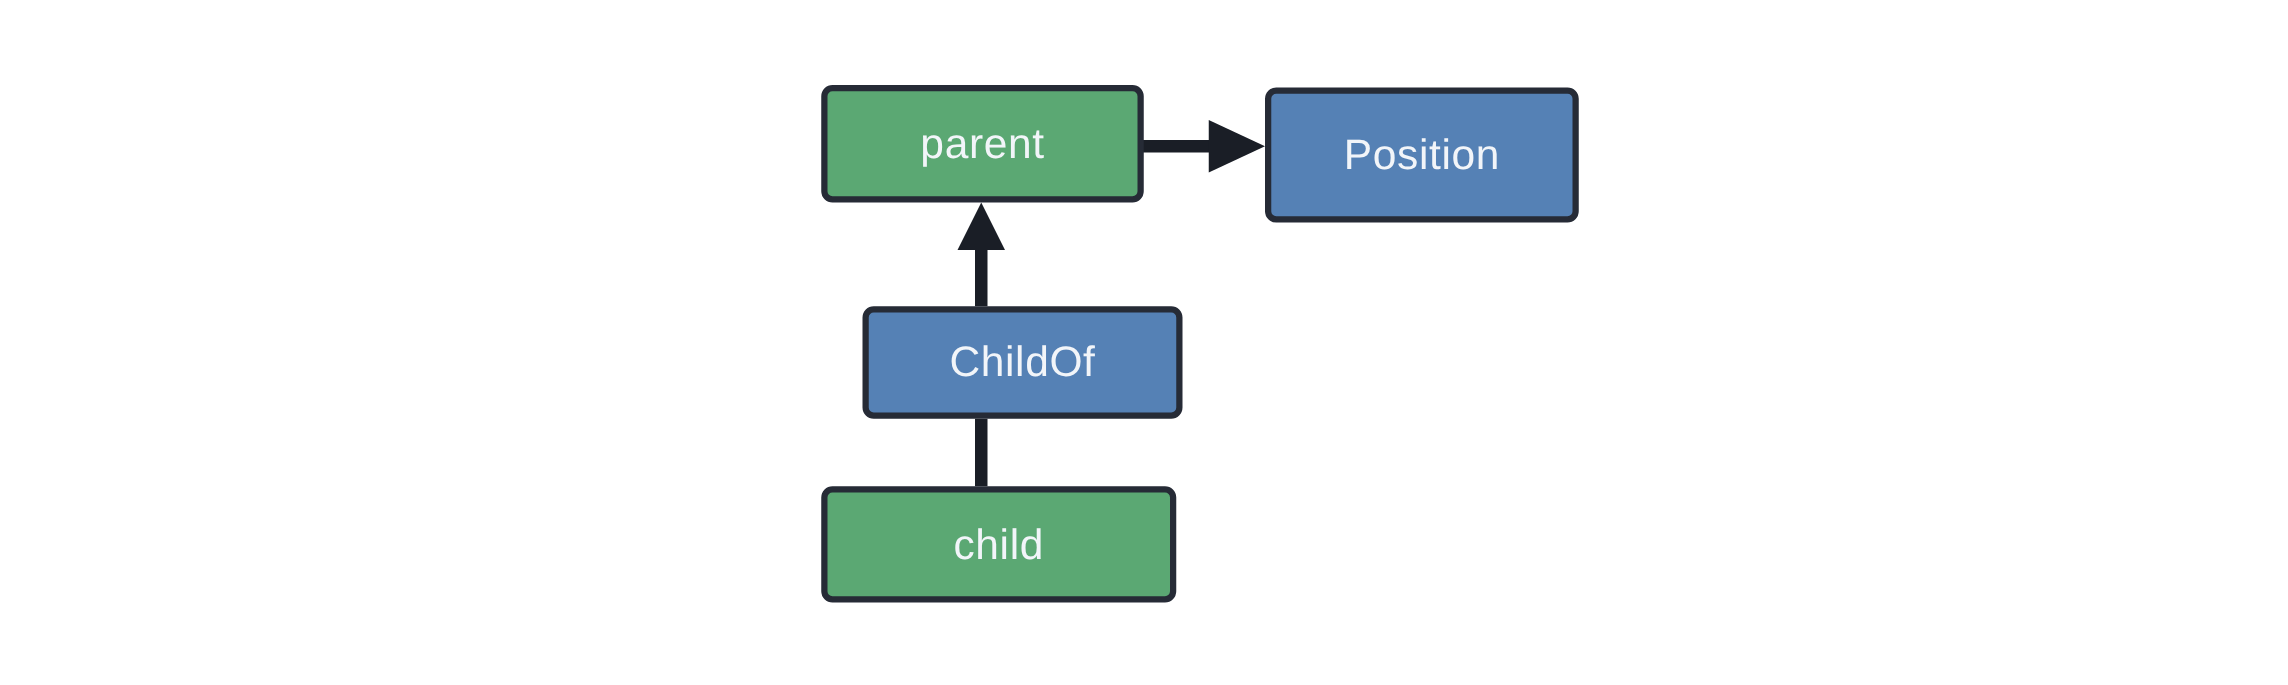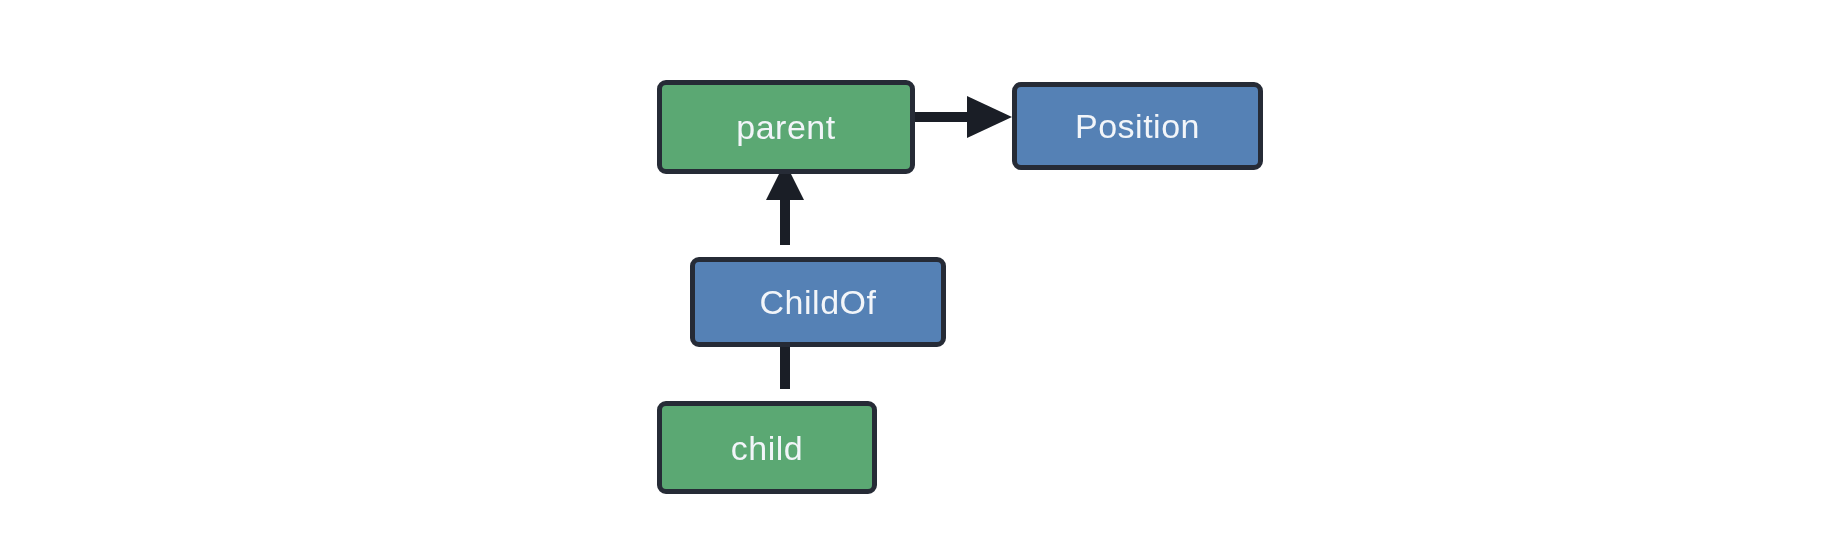--- a/index.html
+++ b/index.html
@@ -20,29 +20,28 @@
     box-sizing: border-box;
     border: 5px solid var(--node-border, #262b36);
     border-radius: 9px;
     display: flex;
     align-items: center;
     justify-content: center;
     color: var(--label-text, #f2f5f9);
     font-size: 34px;
     line-height: 1;
     letter-spacing: 0.5px;
-    margin-top: 12px;
   }
   .node.entity    { background: var(--entity-fill, #5ba873); }
   .node.component { background: var(--component-fill, #5581b5); }
 
   #node-parent   { left: 657px;  top: 68px;  width: 258px; height: 94px; }
-  #node-position { left: 1012px; top: 70px;  width: 251px; height: 88px; }
+  #node-position { left: 1012px; top: 70px;  width: 251px; height: 108px; }
   #node-childof  { left: 690px;  top: 245px; width: 256px; height: 90px; }
-  #node-child    { left: 657px;  top: 389px; width: 220px; height: 93px; }
+  #node-child    { left: 657px;  top: 389px; width: 284px; height: 93px; }
 
   .edges {
     position: absolute;
     left: 0; top: 0;
     width: 1830px;
     height: 548px;
     pointer-events: none;
   }
   .edge { fill: var(--arrow, #1a1e26); stroke: none; }
 </style>

